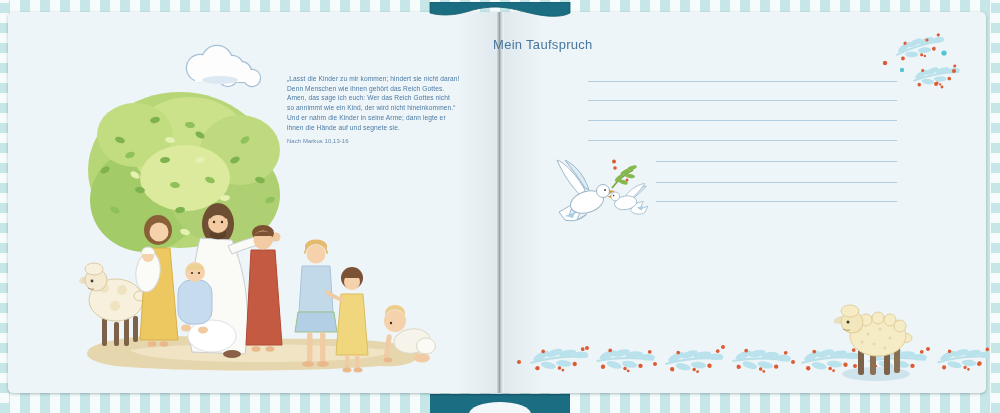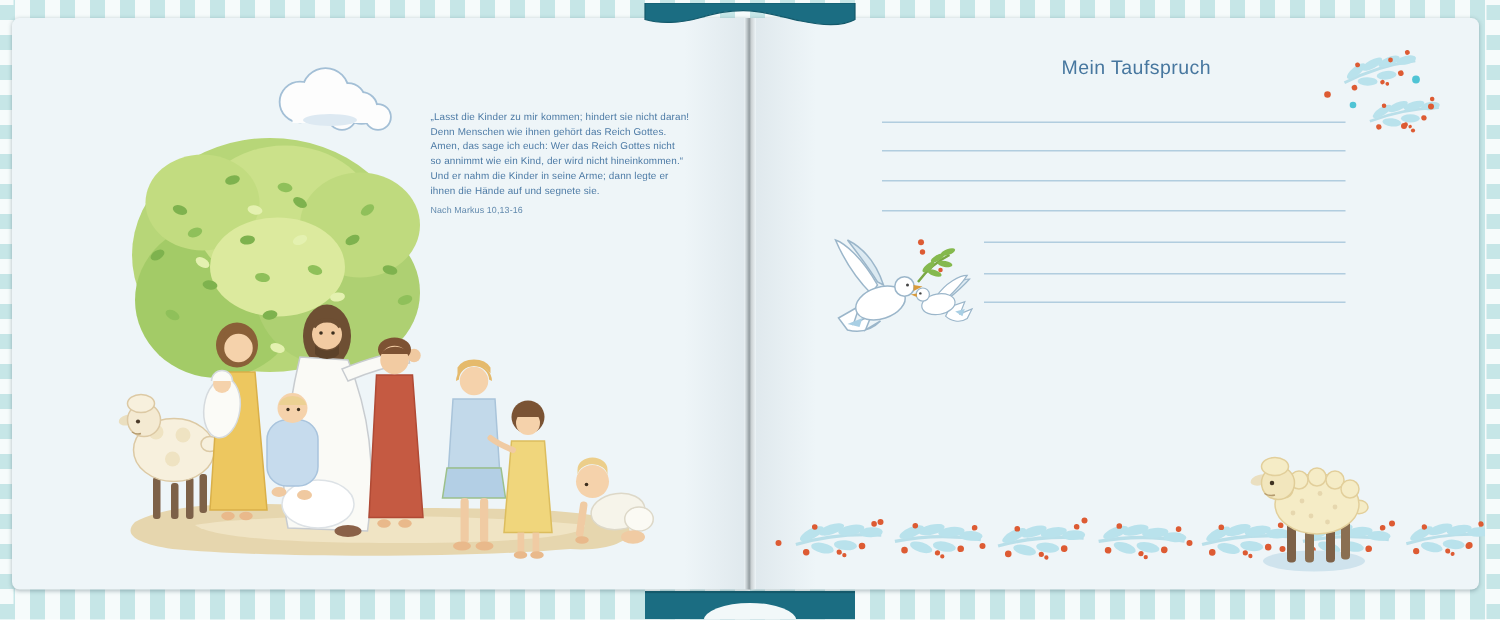--- a/index.html
+++ b/index.html
@@ -29,21 +29,21 @@
   .tab-top{ position:absolute; left:428px; top:2px; }
   .tab-bottom{ position:absolute; left:428px; top:391px; }
   .illustration{ position:absolute; left:60px; top:40px; }
   .verse{
     position:absolute; left:287px; top:74px; width:185px;
     font-size:6.6px; line-height:9.7px; color:#4c7aa5; letter-spacing:.1px;
   }
   .verse span{ display:block; white-space:nowrap; }
   .verse-source{ margin-top:5px; font-size:5.9px; color:#6189ad; }
   .page-title{
-    position:absolute; left:515px; top:37px; width:485px; text-align:center;
+    position:absolute; left:493px; top:37px; width:485px; 
     font-size:13px; color:#47779f; letter-spacing:.3px;
   }
   .wline{ position:absolute; height:2px; border-top:1.2px solid #a6c6da; opacity:.85; }
   .wline.full{ left:588px; width:309px; }
   .wline.short{ left:656px; width:241px; }
   .doves{ position:absolute; left:550px; top:150px; }
   .decor-tr{ position:absolute; left:876px; top:32px; }
   .border-bottom-leaves{ position:absolute; left:515px; top:340px; }
   .lamb{ position:absolute; left:828px; top:296px; }
 </style>

